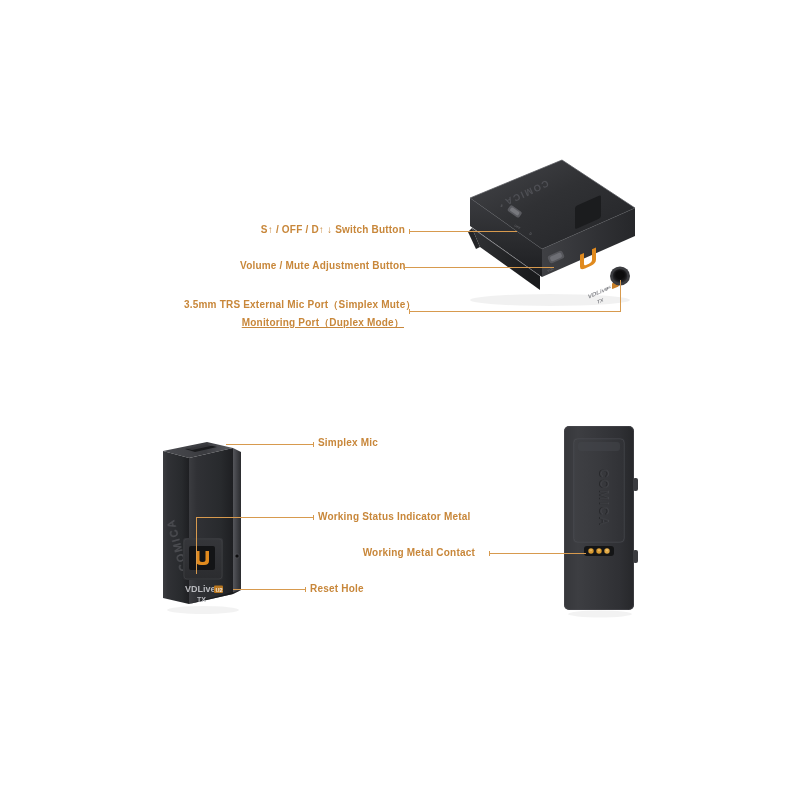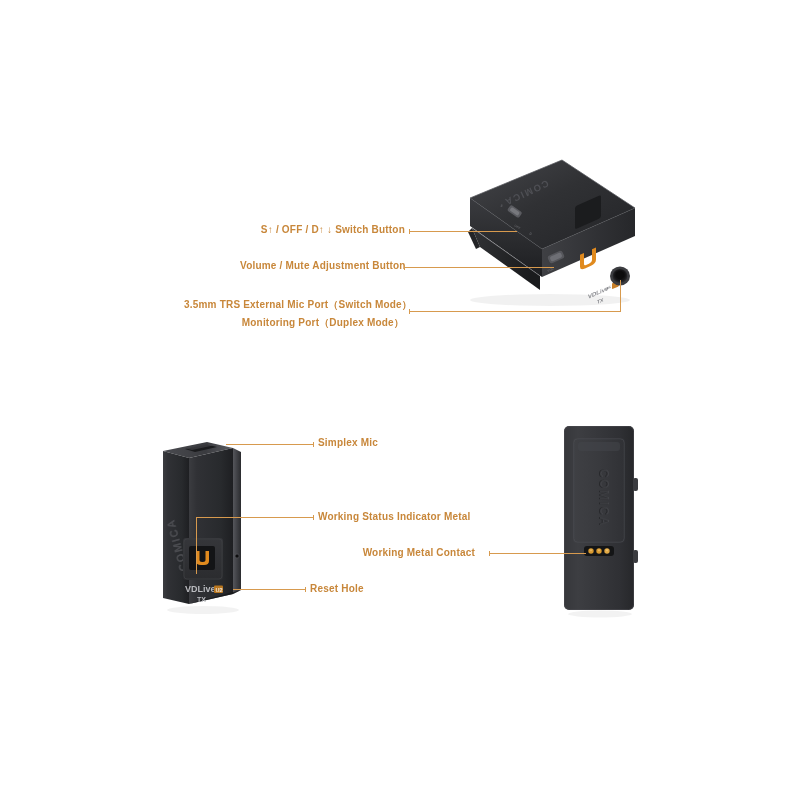--- a/index.html
+++ b/index.html
@@ -171,22 +171,22 @@
   </div>
 
   <div class="callout r" style="left:255px; top:224px; width:150px;">S↑ / OFF / D↑ ↓  Switch Button</div>
   <div class="lead" style="left:409px; top:231px; width:108px;"></div>
   <div class="tick" style="left:409px; top:229px;"></div>
 
   <div class="callout r" style="left:240px; top:260px; width:160px;">Volume / Mute Adjustment Button</div>
   <div class="lead" style="left:404px; top:267px; width:150px;"></div>
   <div class="tick" style="left:404px; top:265px;"></div>
 
-  <div class="callout r" style="left:184px; top:299px; width:220px;">3.5mm TRS External Mic Port（Switch Mode）</div>
-  <div class="callout r" style="left:184px; top:317px; width:220px;">Monitoring Port（Duplex Mode）</div>
+  <div class="callout r" style="left:184px; top:299px; width:220px;">3.5mm TRS External Mic Port（Simplex Mute）</div>
+  <div class="callout r" style="left:184px; top:317px; width:220px;text-decoration:underline;">Monitoring Port（Duplex Mode）</div>
   <div class="lead" style="left:409px; top:311px; width:212px;"></div>
   <div class="lead-v" style="left:620px; top:280px; height:32px;"></div>
   <div class="tick" style="left:409px; top:309px;"></div>
 
   <div id="dev-front">
     <svg viewBox="0 0 100 185" xmlns="http://www.w3.org/2000/svg">
       <defs>
         <linearGradient id="fFront" x1="0" y1="0" x2="1" y2="0">
           <stop offset="0%" stop-color="#3b3c40"></stop>
           <stop offset="18%" stop-color="#303135"></stop>

